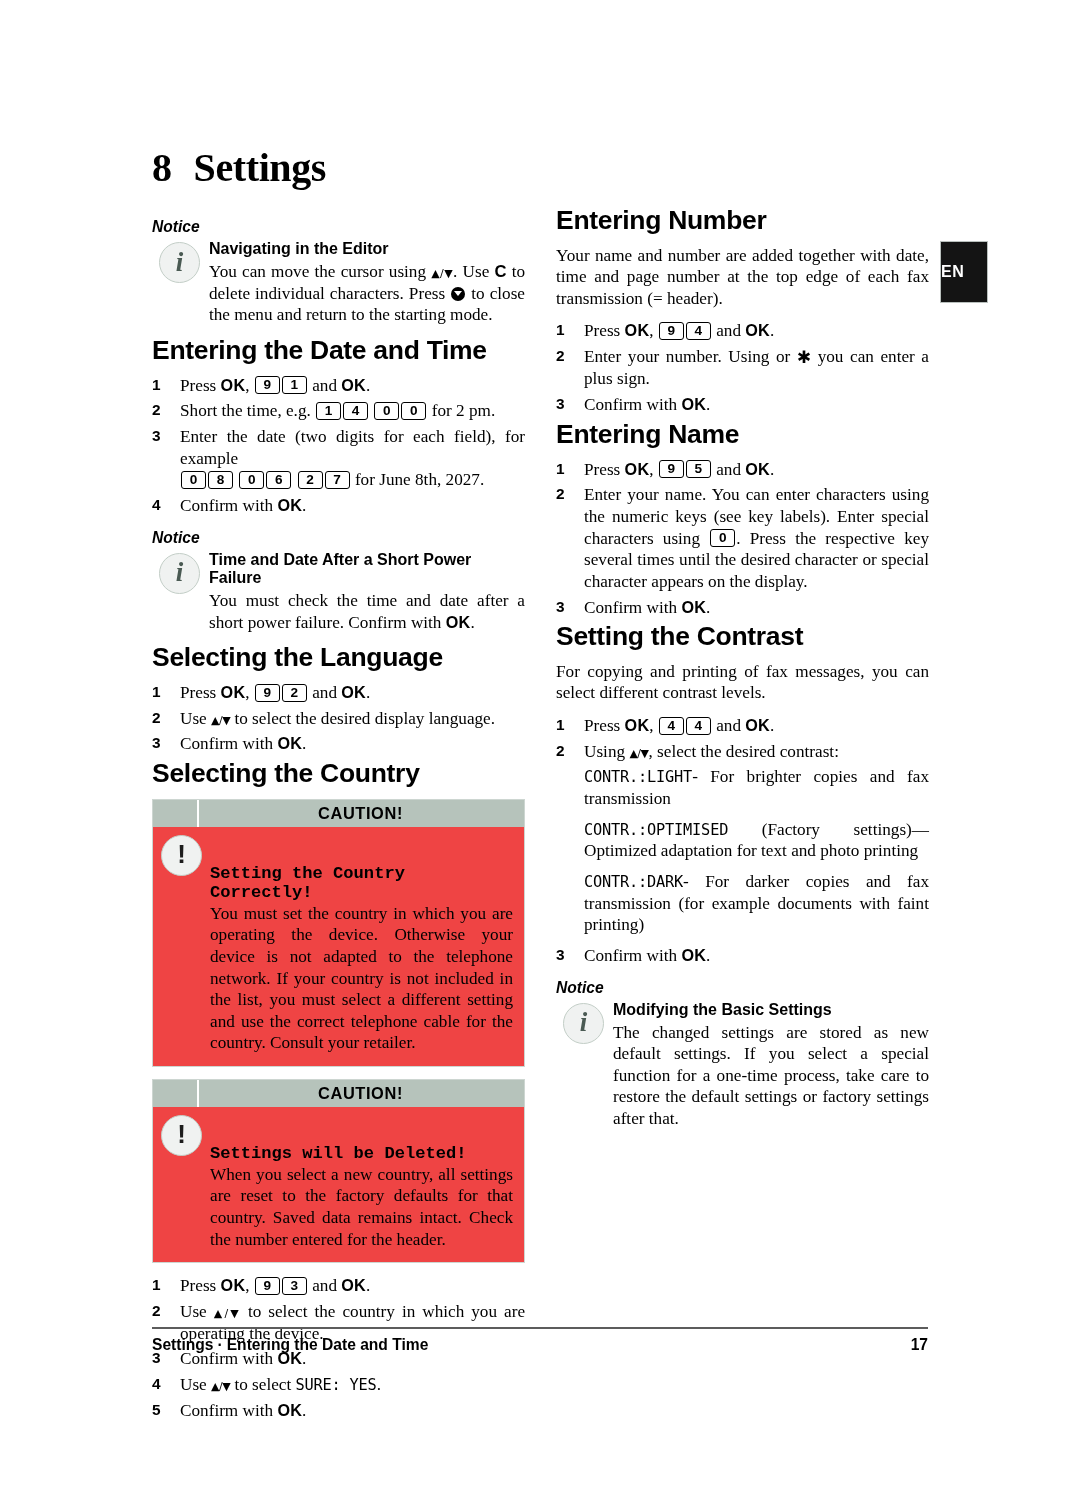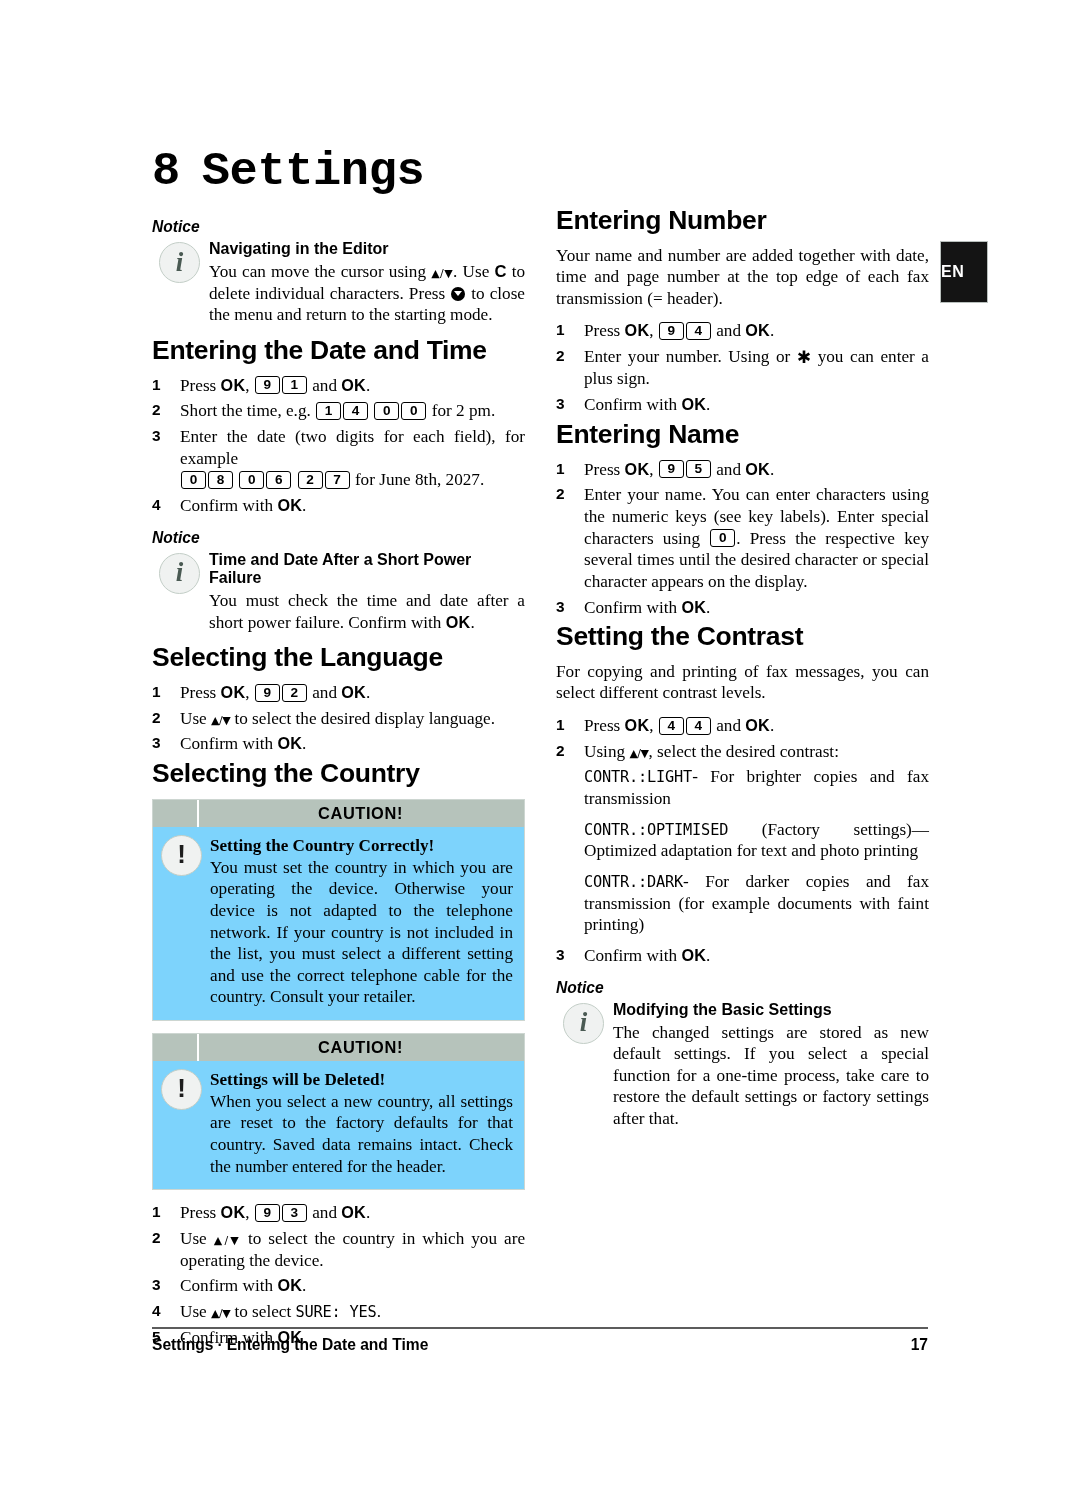--- a/index.html
+++ b/index.html
@@ -15,23 +15,23 @@
     overflow: hidden;
     font-family: "Liberation Serif", serif;
     color: #000000;
   }
 
   
   .chapter-title {
     position: absolute;
     left: 152px;
     top: 148px;
-    font-family: Liberation Mono, monospace;
-    font-weight: bold;
-    font-size: 47px;
+    font-family: Liberation Serif, serif;
+    font-weight: bold;
+    font-size: 40px;
     letter-spacing: -0.4px;
     line-height: 1;
   }
   .chapter-title .num { margin-right: 22px; }
 
   
   .col {
     position: absolute;
     width: 373px;
     top: 206px;
@@ -207,21 +207,21 @@
   .notice-text {
     font-size: 17.2px;
     line-height: 1.255;
     text-align: justify;
   }
 
   
   .caution {
     border: 1.5px solid #cdd6d1;
     margin: 10px 0 12px 0;
-    background: #7dd3fc;
+    background: #ef4444;
   }
   .caution-head {
     background: #b6c3bb;
     height: 27px;
     position: relative;
   }
   .caution-head .divider {
     position: absolute;
     left: 44px; top: 0; bottom: 0;
     width: 1.5px;
@@ -236,24 +236,25 @@
     font-size: 16.4px;
     letter-spacing: 0.6px;
     color: #000;
   }
   .caution-body {
     position: relative;
     padding: 9px 11px 12px 57px;
   }
   .caution-body .icon-circle { left: 8px; top: 8px; }
   .caution-title {
-    font-family: Liberation Serif, serif;
+    font-family: Liberation Mono, monospace;
     font-weight: bold;
     font-size: 17.1px;
     margin-bottom: 1px;
+    margin-top: 28px;
   }
   .caution-text {
     font-size: 17.2px;
     line-height: 1.255;
     text-align: justify;
   }
 
   
   .lang-tab {
     position: absolute;

